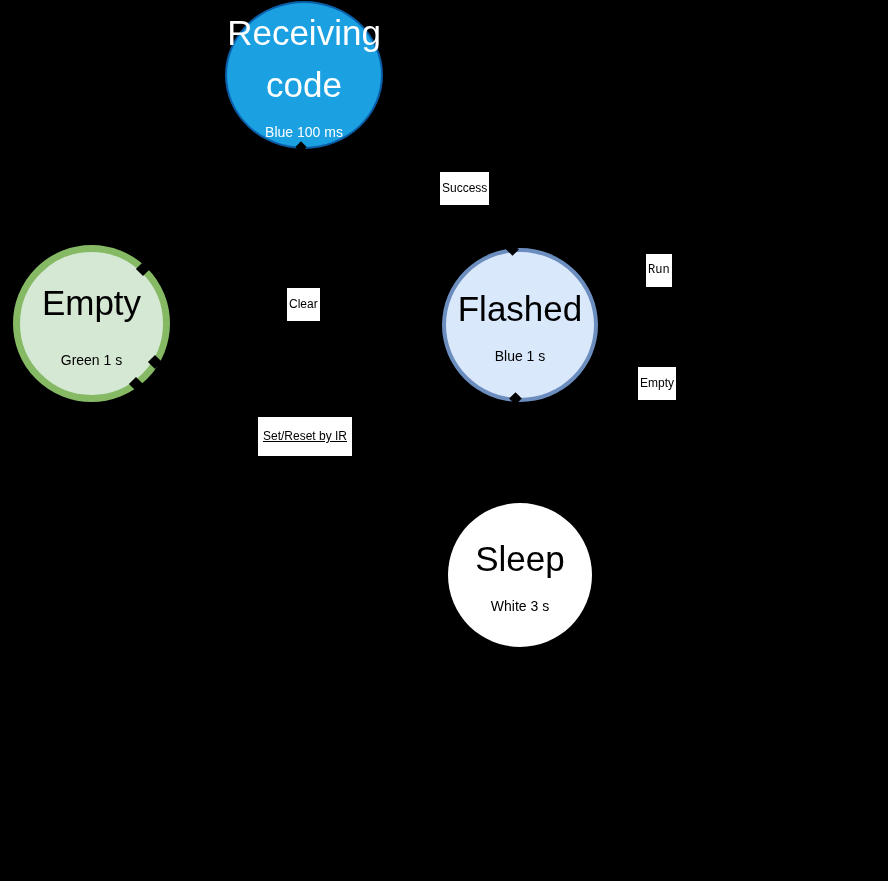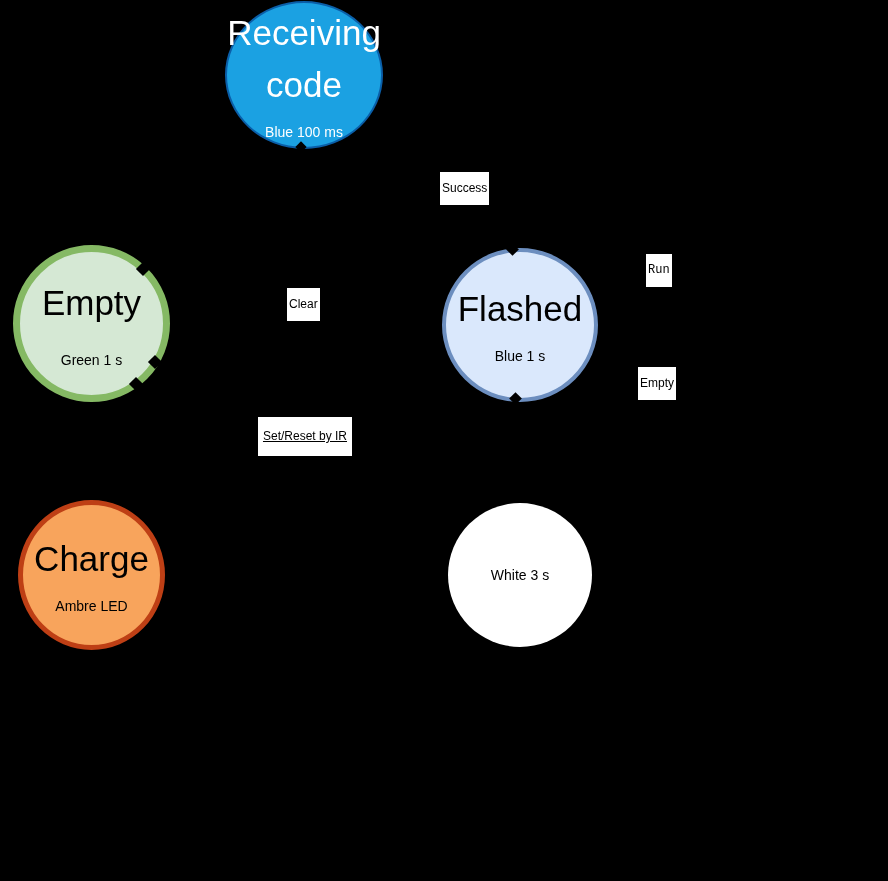--- a/index.html
+++ b/index.html
@@ -92,27 +92,24 @@
     <div class="title">Empty</div>
     <div class="subtitle">Green 1 s</div>
   </div>
 
   <div class="state s-flashed" style="--fill: #DAE8FC; --stroke: #6C8EBF; --text: #000000;">
     <div class="title">Flashed</div>
     <div class="subtitle">Blue 1 s</div>
   </div>
 
 
-  <div class="state s-charge" style="--fill: #F8A45C; --stroke: #BE3F15; --text: #000000;">
-    <div class="title">Charge</div>
-    <div class="subtitle">Ambre LED</div>
-  </div>
 
 
   <div class="state s-sleep" style="--fill: #FFFFFF; --stroke: #FFFFFF; --text: #000000;">
+    <div class="title">Sleep</div>
     <div class="subtitle">White 3 s</div>
   </div>
 
   <div class="edge-label l-success">Success</div>
   <div class="edge-label l-clear">Clear</div>
   <div class="edge-label l-setreset">Set/Reset by IR</div>
   <div class="edge-label l-run">Run</div>
   <div class="edge-label l-reset">Empty</div>
 
   <div class="notch n-empty-1"></div>

